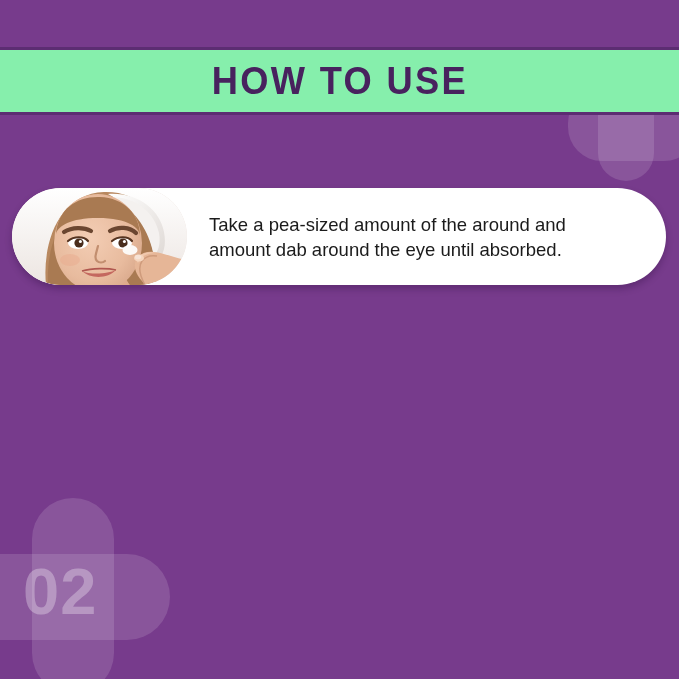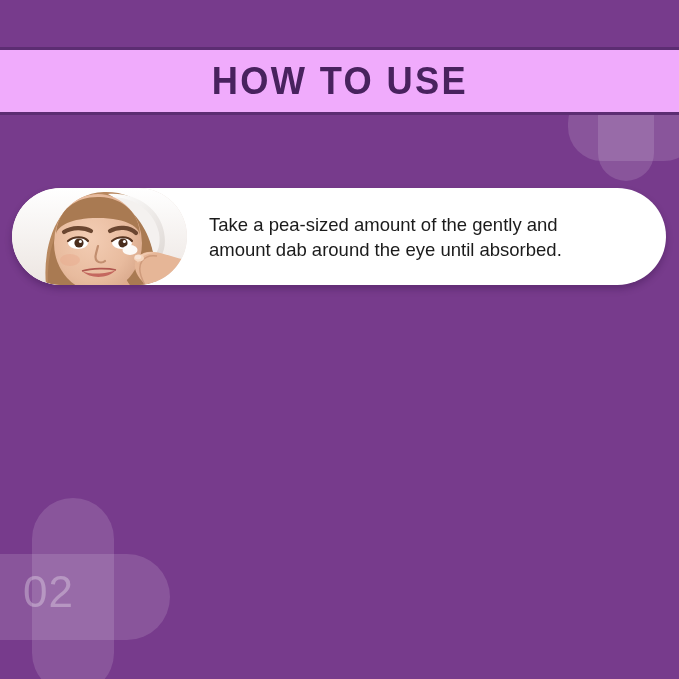--- a/index.html
+++ b/index.html
@@ -76,36 +76,36 @@
     height: 86px;
     border-radius: 44px;
   }
 
   #badge-number {
     position: absolute;
     left: 23px;
     top: 550px;
     width: 120px;
     height: 84px;
-    font-size: 44px;
-    font-weight: 400;
+    font-size: 65px;
+    font-weight: 700;
     letter-spacing: 1px;
     line-height: 84px;
     color: rgba(255, 255, 255, 0.30);
     user-select: none;
   }
 
   
   #header-band {
     position: absolute;
     left: 0;
     top: 47px;
     width: 679px;
     height: 68px;
-    background: #f0abfc;
+    background: #86efac;
     border-top: 3px solid #5C2D72;
     border-bottom: 3px solid #5C2D72;
     box-sizing: border-box;
     display: flex;
     align-items: center;
     justify-content: center;
   }
   #page-title {
     font-family: "Liberation Sans", sans-serif;
     font-size: 39px;
@@ -245,19 +245,19 @@
           <path d="M124 72 C128 65 136 63 144 65 C134 65 128 69 126 75 Z" fill="#f0c8ad"></path>
           <path d="M133 97 C128 88 126 79 130 73 C133 69 139 67 145 68" stroke="#cf9b7c" stroke-width="1.5" fill="none"></path>
           <ellipse cx="127" cy="70" rx="5" ry="3.6" fill="#f5d6bf"></ellipse>
 
           <ellipse cx="126" cy="69" rx="3.2" ry="2.3" fill="#f7e3d6"></ellipse>
         </g>
       </svg>
     </div>
 
     <div id="step-text">
-      <span class="line">Take a pea-sized amount of the gently and</span>
+      <span class="line">Take a pea-sized amount of the around and</span>
       <span class="line">amount dab around the eye until absorbed.</span>
     </div>
 
   </div>
 
 </div>
 
 </body></html>

